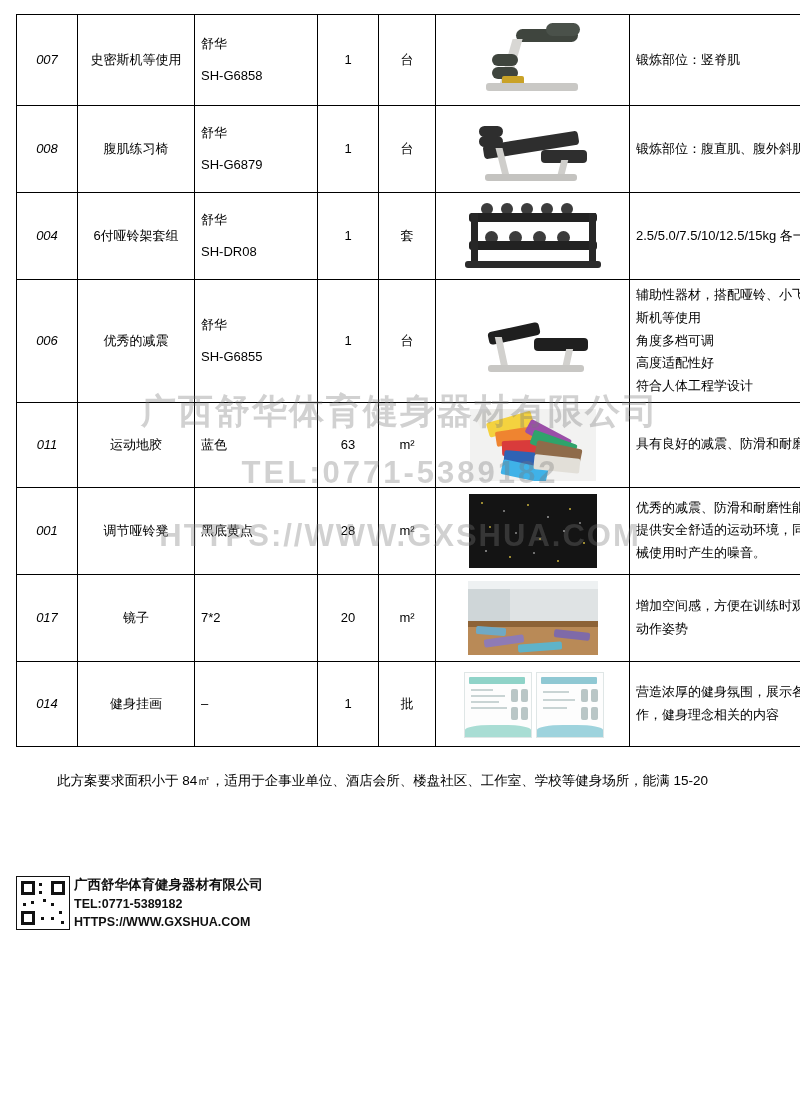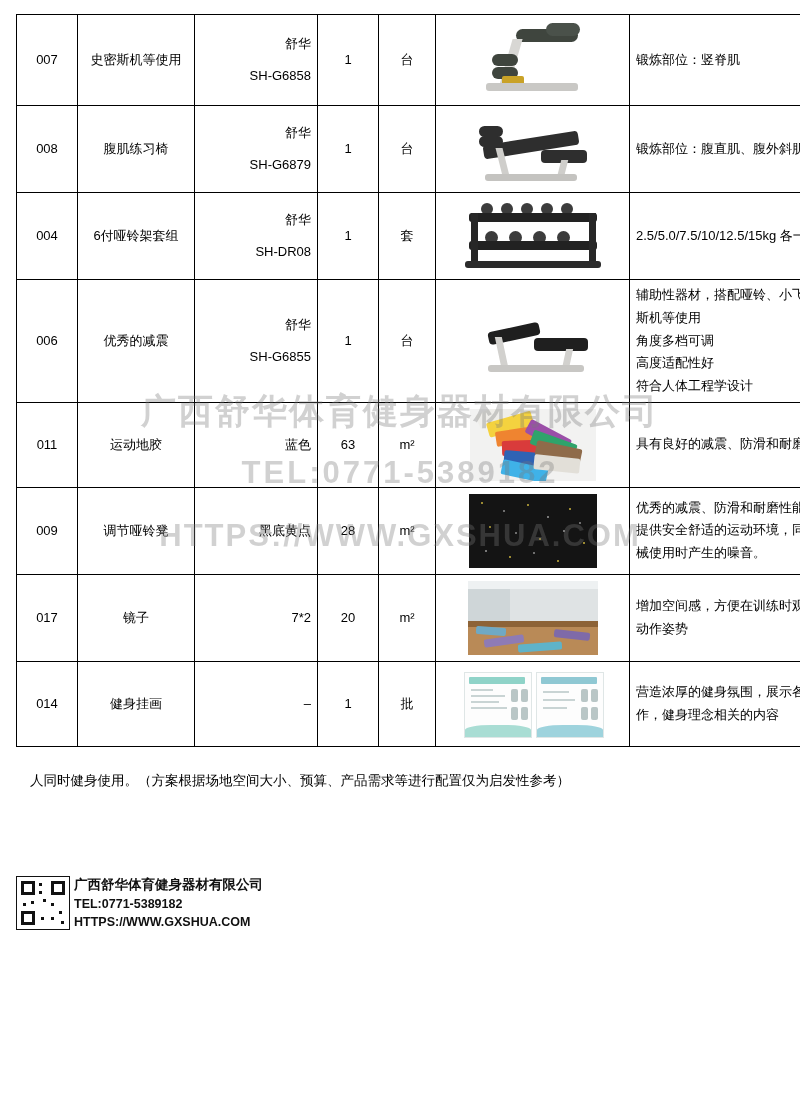--- a/index.html
+++ b/index.html
@@ -31,23 +31,23 @@
     border: 1px solid #000;
   }
   table.equipment td {
     border: 1px solid #000;
     padding: 4px 6px;
     vertical-align: middle;
     font-size: 13px;
     line-height: 1.55;
   }
 
-  .col-no    { width: 48px;  text-align: center; }
+  .col-no    { width: 48px;  text-align: center; font-style: italic; }
   .col-name  { width: 104px; text-align: center; }
-  .col-brand { width: 110px; text-align: right; }
+  .col-brand { width: 110px; text-align: left; }
   .col-qty   { width: 48px;  text-align: center; }
   .col-unit  { width: 44px;  text-align: center; }
   .col-img   { width: 185px; text-align: center; }
   .col-desc  { width: 229px; text-align: left; padding-left: 10px; }
 
   .brand-line { display: block; }
   .brand-line.top { margin-bottom: 12px; }
 
   .desc-text {
     display: block;
@@ -396,21 +396,21 @@
             <span class="fl-s" style="left:66px; top:31px; background:#8f6b4a; transform:rotate(12deg);"></span>
             <span class="fl-s" style="left:64px; top:45px; background:#e2dfd8; transform:rotate(6deg);"></span>
           </div>
         </td>
         <td class="col-desc">
           <span class="desc-text">具有良好的减震、防滑和耐磨性能</span>
         </td>
       </tr>
 
       <tr>
-        <td class="col-no">009</td>
+        <td class="col-no">001</td>
         <td class="col-name">调节哑铃凳</td>
         <td class="col-brand">黑底黄点</td>
         <td class="col-qty">28</td>
         <td class="col-unit">m²</td>
         <td class="col-img img-cell">
           <div class="thumb thumb-mat">
             <span class="mat-dot" style="left:12px;top:8px;background:#c9b23c"></span>
             <span class="mat-dot" style="left:34px;top:16px;background:#8d8d8d"></span>
             <span class="mat-dot" style="left:58px;top:10px;background:#c9b23c"></span>
             <span class="mat-dot" style="left:78px;top:22px;background:#9a9a9a"></span>
@@ -491,21 +491,21 @@
         </td>
         <td class="col-desc">
           <span class="desc-text">营造浓厚的健身氛围，展示各种健身动作，健身理念相关的内容</span>
         </td>
       </tr>
 
     </tbody>
   </table>
 
   <div class="footer-note">
-    <span>人同时健身使用。（方案根据场地空间大小、预算、产品需求等进行配置仅为启发性参考）</span>
+    <span class="indent">此方案要求面积小于 84㎡，适用于企事业单位、酒店会所、楼盘社区、工作室、学校等健身场所，能满 15-20</span>
   </div>
 
   <div class="stamp">
     <div class="qr">
       <i style="left:4px;top:4px;width:14px;height:14px"></i>
       <i style="left:7px;top:7px;width:8px;height:8px;background:#fff"></i>
       <i style="left:34px;top:4px;width:14px;height:14px"></i>
       <i style="left:37px;top:7px;width:8px;height:8px;background:#fff"></i>
       <i style="left:4px;top:34px;width:14px;height:14px"></i>
       <i style="left:7px;top:37px;width:8px;height:8px;background:#fff"></i>

